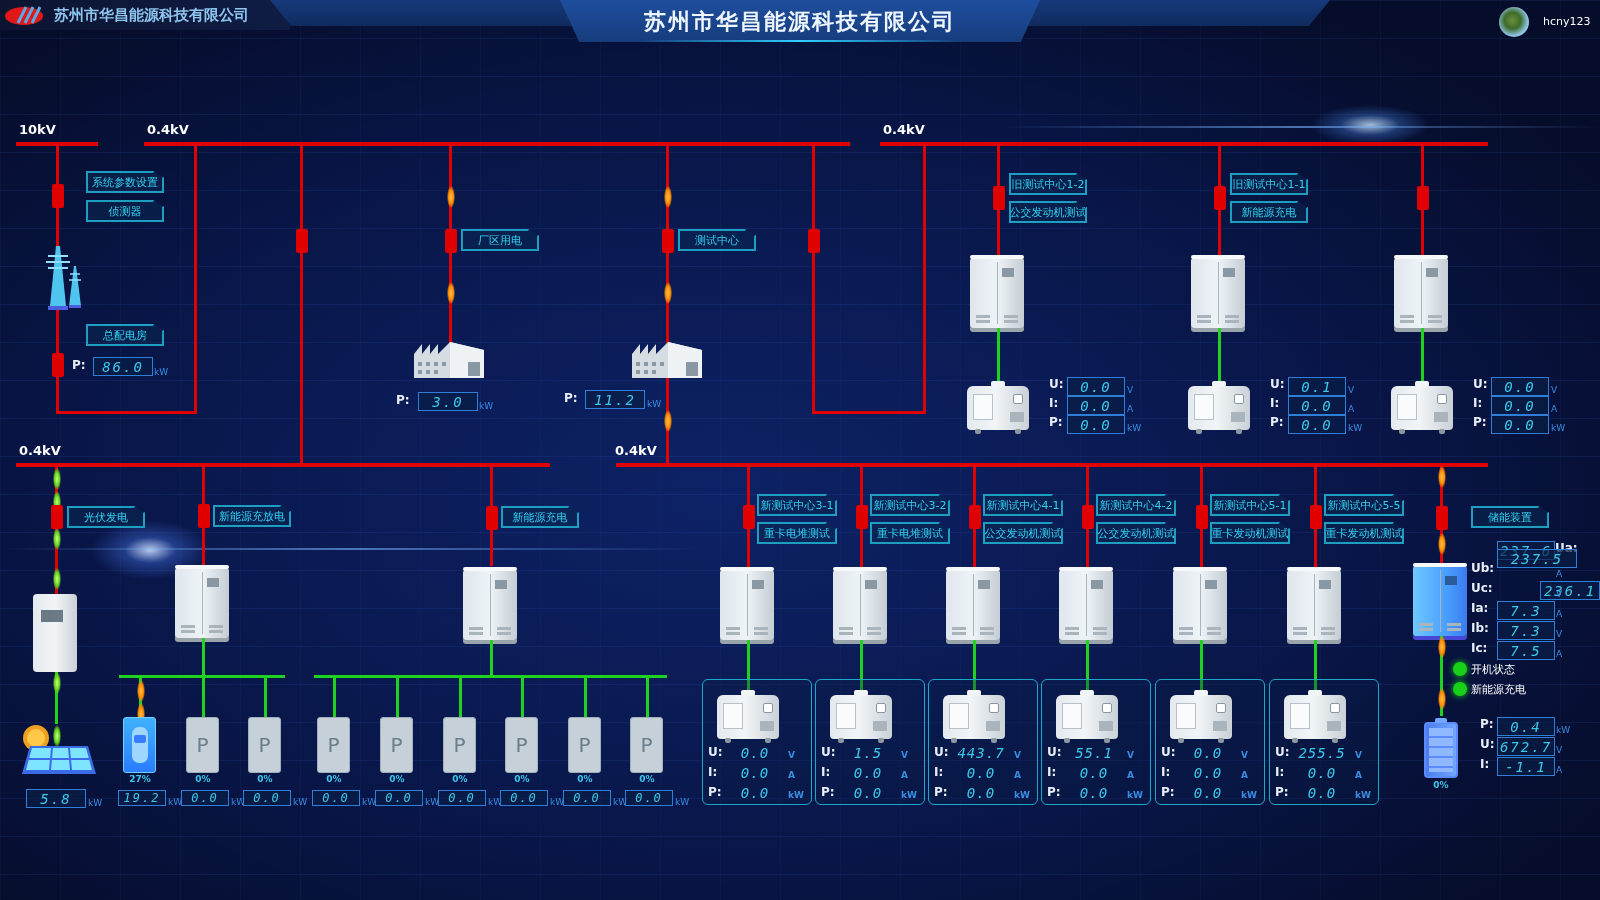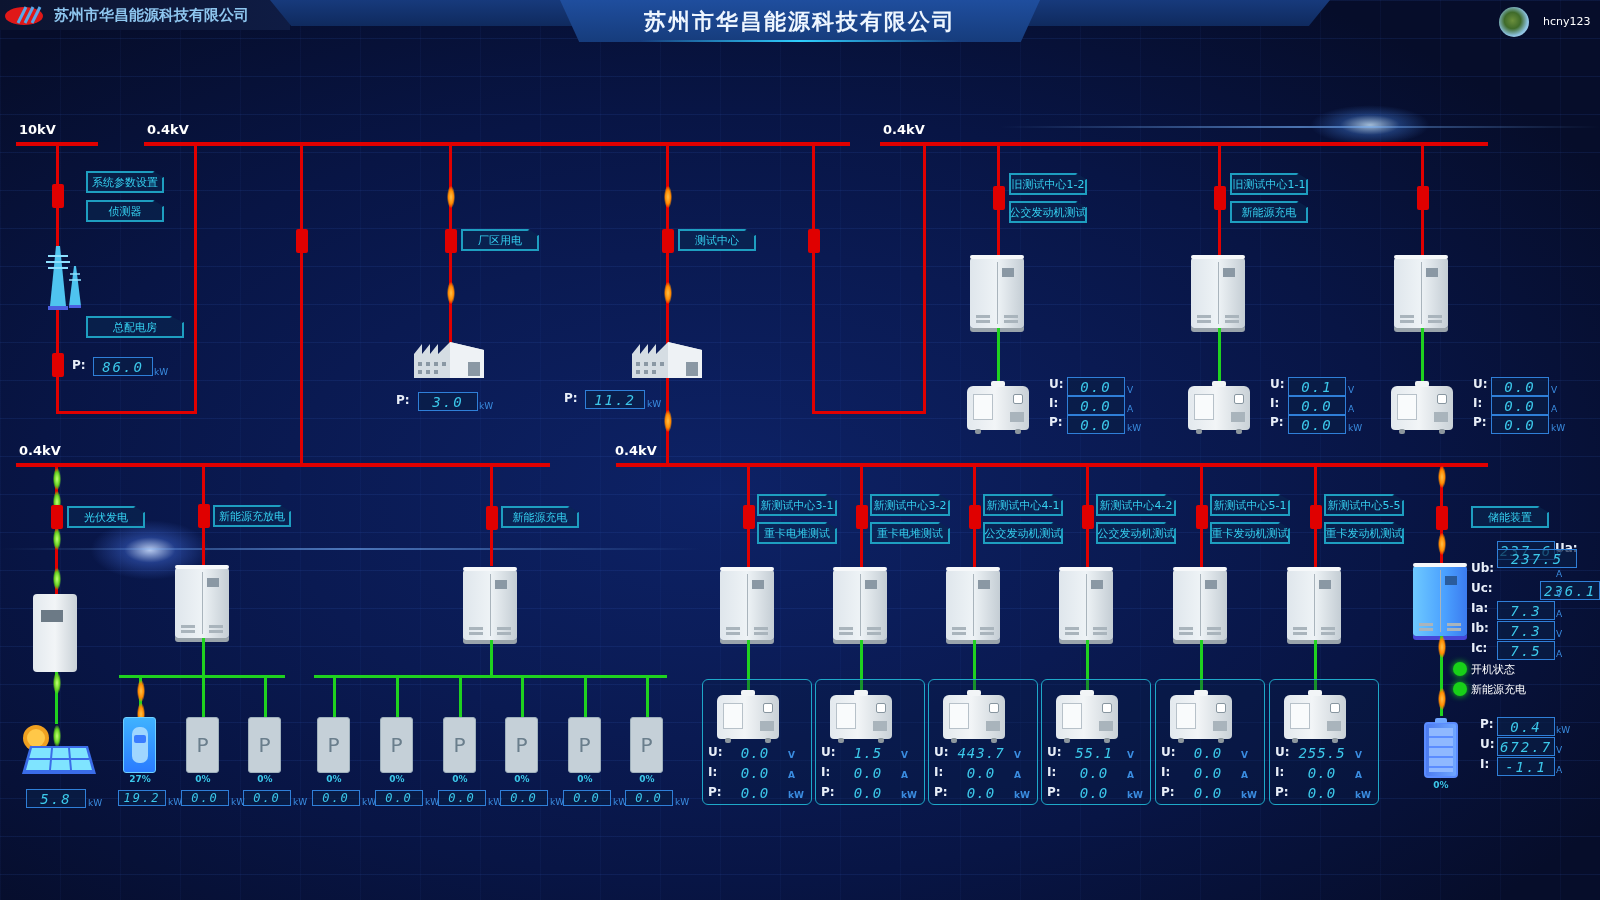--- a/index.html
+++ b/index.html
@@ -91,21 +91,21 @@
  <svg style="position:absolute;left:44px;top:244px" width="44" height="66" viewBox="0 0 44 66">
   <polygon points="12,2 16,2 22,62 6,62" fill="#4fc4ef"></polygon>
   <path d="M4 12h20M2 18h24M4 24h20" stroke="#8ee0ff" stroke-width="2"></path>
   <rect x="4" y="62" width="20" height="4" fill="#4b5fe0"></rect>
   <polygon points="30,22 32,22 37,62 25,62" fill="#4fc4ef"></polygon>
   <path d="M26 30h10M25 36h12" stroke="#8ee0ff" stroke-width="1.5"></path>
   <rect x="25" y="61" width="12" height="3" fill="#4b5fe0"></rect>
  </svg>
  <div class="tag" style="left:86px;top:171px;width:78px">系统参数设置</div>
  <div class="tag" style="left:86px;top:200px;width:78px">侦测器</div>
- <div class="tag" style="left:86px;top:316px;width:98px">总配电房</div>
+ <div class="tag" style="left:86px;top:324px;width:78px">总配电房</div>
  <div class="lbl" style="left:72px;top:358px">P:</div>
  <div class="lcd" style="left:93px;top:357px;width:60px">86.0</div>
  <div class="unit" style="left:154px;top:367px">kW</div>
 
  <div class="vline" style="left:300px;top:142px;height:324px"></div>
  <div class="breaker" style="left:301px;top:229px"></div>
  <div class="vline" style="left:812px;top:142px;height:272px"></div>
  <div class="hline" style="left:812px;top:411px;width:114px;height:3px"></div>
  <div class="vline" style="left:923px;top:142px;height:272px"></div>
  <div class="breaker" style="left:813px;top:229px"></div>

